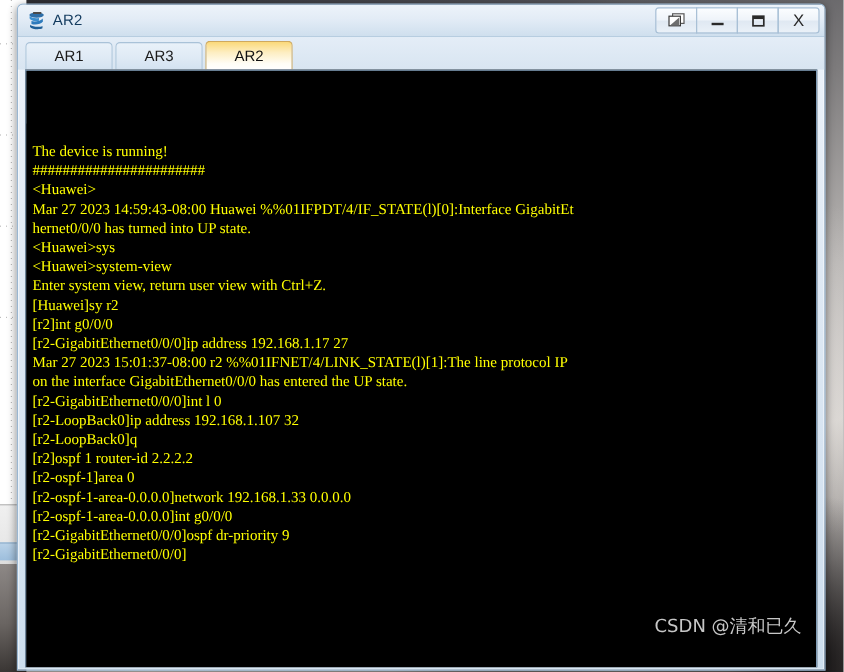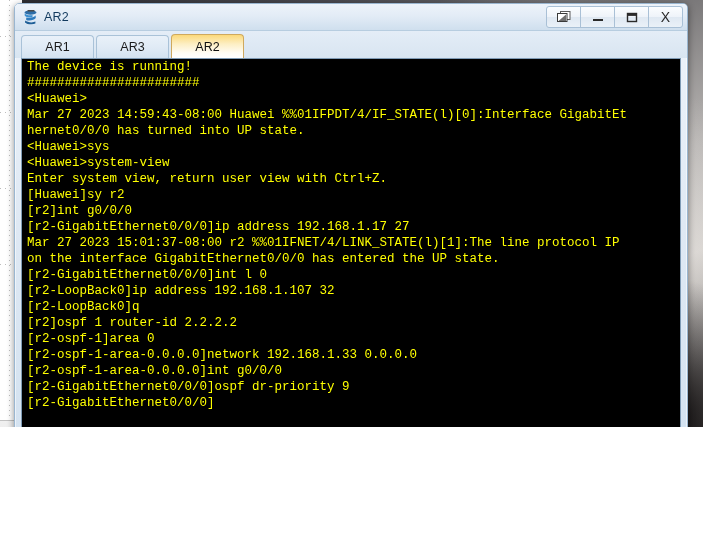--- a/index.html
+++ b/index.html
@@ -7,21 +7,21 @@
     padding: 0;
     width: 703px;
     height: 560px;
     overflow: hidden;
     font-family: "Liberation Sans", sans-serif;
   }
 
   #screen {
     position: relative;
     width: 703px;
-    height: 427px;
+    height: 560px;
     overflow: hidden;
     background: #ffffff;
   }
 
   
   .desktop-wallpaper {
     position: absolute;
     inset: 0;
     background:
       linear-gradient(160deg, #2b2b30 0%, #4a4a50 18%, #7d7b7c 38%, #b9b6b4 58%, #d8d4d0 74%, #9a9694 88%, #55504e 100%);
@@ -200,29 +200,30 @@
     height: 498px;
     background: #000000;
     border: 1px solid #7f9bb5;
     border-bottom: none;
     box-sizing: border-box;
     overflow: hidden;
   }
   .terminal {
     position: absolute;
     inset: 0;
-    padding: 0 0 0 5px;
+    padding: 15px 0 0 5px;
     background: #000000;
     color: #ffff00;
-    font-family: Liberation Mono, monospace;
+    font-family: Liberation Serif, serif;
     font-size: 12.5px;
     line-height: 16px;
     white-space: pre;
     letter-spacing: 0px;
     overflow: hidden;
+    margin-top: 44px;
   }
   .term-line { height: 16px; }
 
   
   .watermark {
     position: absolute;
     right: 12px;
     bottom: 24px;
     font-size: 15px;
     color: #d8d8d8;

